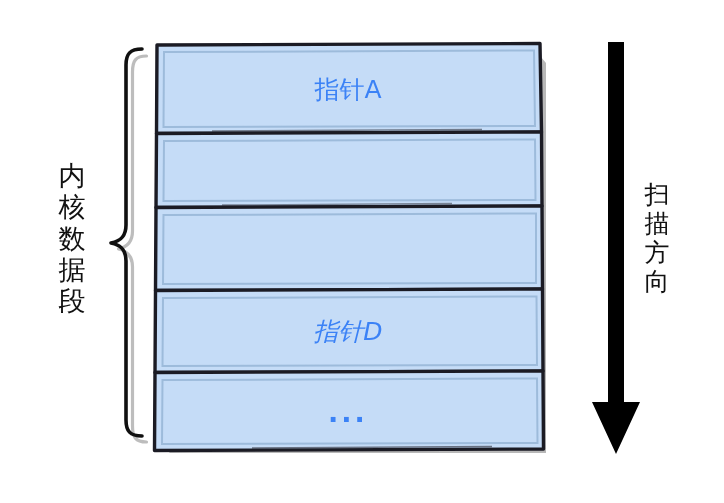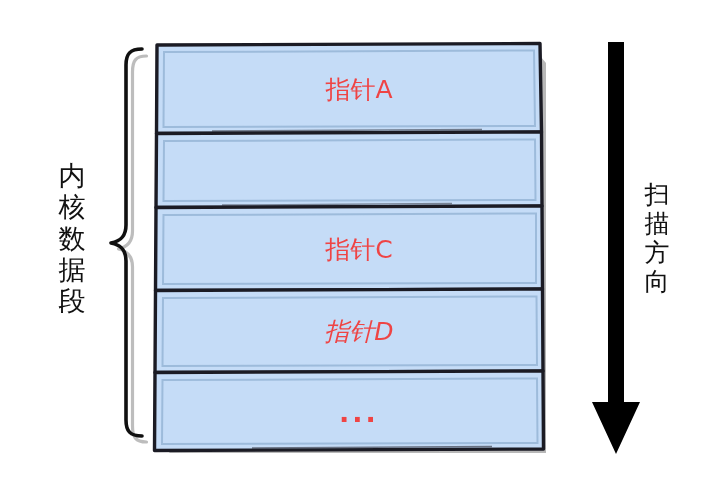--- a/index.html
+++ b/index.html
@@ -58,24 +58,24 @@
     height: 412px;
   }
   #memory-stack svg {
     position: absolute;
     left: 0;
     top: 0;
     overflow: visible;
   }
   .row-label {
     position: absolute;
-    left: 12px;
+    left: 1px;
     width: 390px;
     text-align: center;
-    color: #ef4444;
+    color: #3b82f6;
     font-size: 25px;
     line-height: 1;
     user-select: none;
     pointer-events: none;
   }
   .row-label.dots {
     font-size: 27px;
     letter-spacing: 3px;
     font-weight: 700;
   }
@@ -155,21 +155,20 @@
         <path d="M3,331.5 L391,330 L391.5,408 L2.5,409.5 Z" fill="#c5dcf7" stroke="#1b1b24" stroke-width="3.4" stroke-linejoin="round"></path>
         <path d="M10.5,339 L385,337.5 L385.5,402 L10,403 Z" fill="none" stroke="#9dbbdb" stroke-width="2"></path>
       </g>
 
       <path d="M60,90 L330,88.5" stroke="#2a2a33" stroke-width="1.3" fill="none" opacity="0.55"></path>
       <path d="M70,164 L300,162.5" stroke="#2a2a33" stroke-width="1.3" fill="none" opacity="0.5"></path>
       <path d="M100,407 L340,405.5" stroke="#2a2a33" stroke-width="1.6" fill="none" opacity="0.6"></path>
     </svg>
 
     <div class="row-label" style="top:36px;">指针A</div>
-    <div class="row-label" style="top:196px;">指针C</div>
     <div class="row-label" style="top:278px;font-style:italic;">指针D</div>
     <div class="row-label dots" style="top:358px;">...</div>
   </div>
 
   <div id="scan-arrow">
     <svg width="60" height="424" viewBox="0 0 60 424">
       <path d="M22,6 L38,6 L38,366 L54,366 L30,418 L6,366 L22,366 Z" fill="#000000"></path>
     </svg>
   </div>
 

